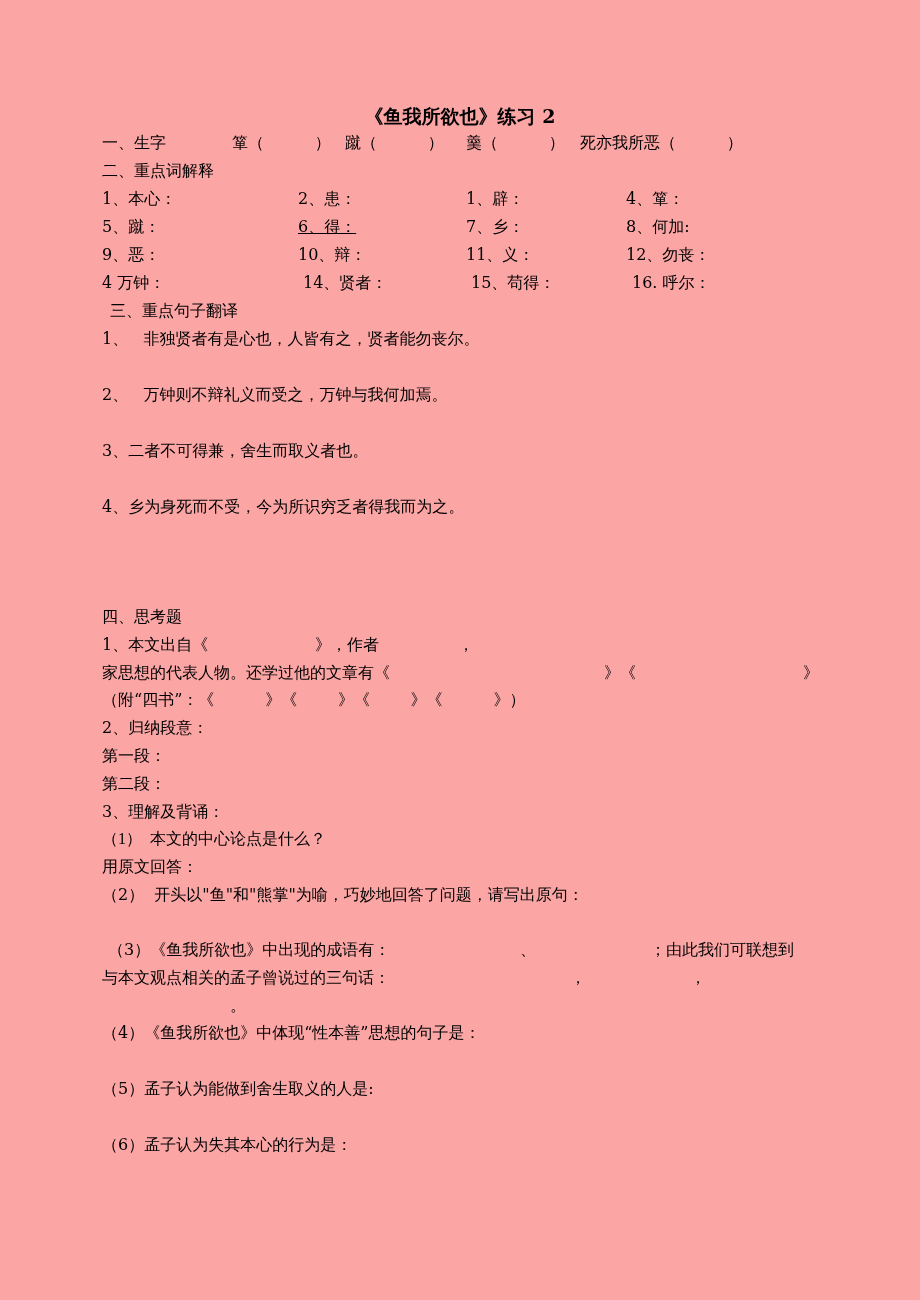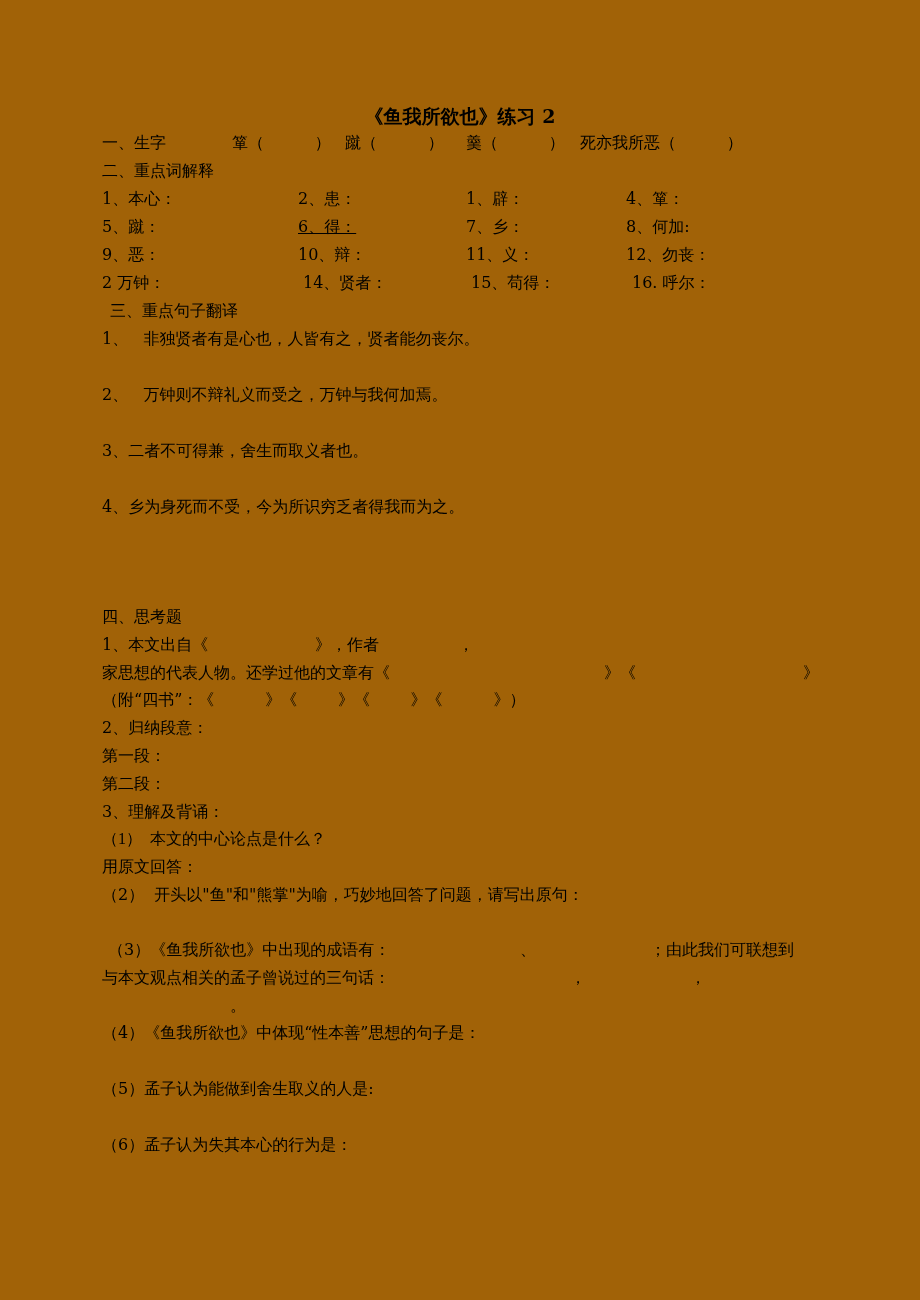--- a/index.html
+++ b/index.html
@@ -1,18 +1,18 @@
 <!DOCTYPE html>
 <html><head>
 <meta charset="utf-8">
 <style>
   html, body { margin: 0; padding: 0; background: #ffffff; }
   body { width: 920px; height: 1300px; position: relative; overflow: hidden;
          font-family: "DejaVu Serif", "Liberation Serif", serif; color: #000; }
-  .page { position: absolute; left: 0; top: 0; width: 920px; height: 1300px; background: #a16207; }
+  .page { position: absolute; left: 0; top: 0; width: 920px; height: 1300px; background: #fca5a5; }
   .ln { position: absolute; font-size: 16px; line-height: 20px; white-space: pre; }
   .title { position: absolute; top: 104px; left: 0; width: 920px; text-align: center;
            font-size: 19px; font-weight: bold; line-height: 24px; }
   .cell { position: absolute; font-size: 16px; line-height: 20px; white-space: pre; }
 </style>
 </head>
 <body>
 
 <div class="page">
 
@@ -34,21 +34,21 @@
   <div class="cell" style="top:217px; left:102px;">5、蹴：</div>
   <div class="cell" style="top:217px; left:298px;text-decoration:underline;">6、得：</div>
   <div class="cell" style="top:217px; left:466px;">7、乡：</div>
   <div class="cell" style="top:217px; left:626px;">8、何加:</div>
 
   <div class="cell" style="top:245px; left:102px;">9、恶：</div>
   <div class="cell" style="top:245px; left:298px;">10、辩：</div>
   <div class="cell" style="top:245px; left:466px;">11、义：</div>
   <div class="cell" style="top:245px; left:626px;">12、勿丧：</div>
 
-  <div class="cell" style="top:273px; left:102px;">2 万钟：</div>
+  <div class="cell" style="top:273px; left:102px;">4 万钟：</div>
   <div class="cell" style="top:273px; left:303px;">14、贤者：</div>
   <div class="cell" style="top:273px; left:471px;">15、苟得：</div>
   <div class="cell" style="top:273px; left:632px;">16. 呼尔：</div>
 
   <div class="ln" style="top:301px; left:110px;">三、重点句子翻译</div>
   <div class="ln" style="top:329px; left:102px;">1、   非独贤者有是心也，人皆有之，贤者能勿丧尔。</div>
   <div class="ln" style="top:385px; left:102px;">2、   万钟则不辩礼义而受之，万钟与我何加焉。</div>
   <div class="ln" style="top:441px; left:102px;">3、二者不可得兼，舍生而取义者也。</div>
   <div class="ln" style="top:497px; left:102px;">4、乡为身死而不受，今为所识穷乏者得我而为之。</div>
 

